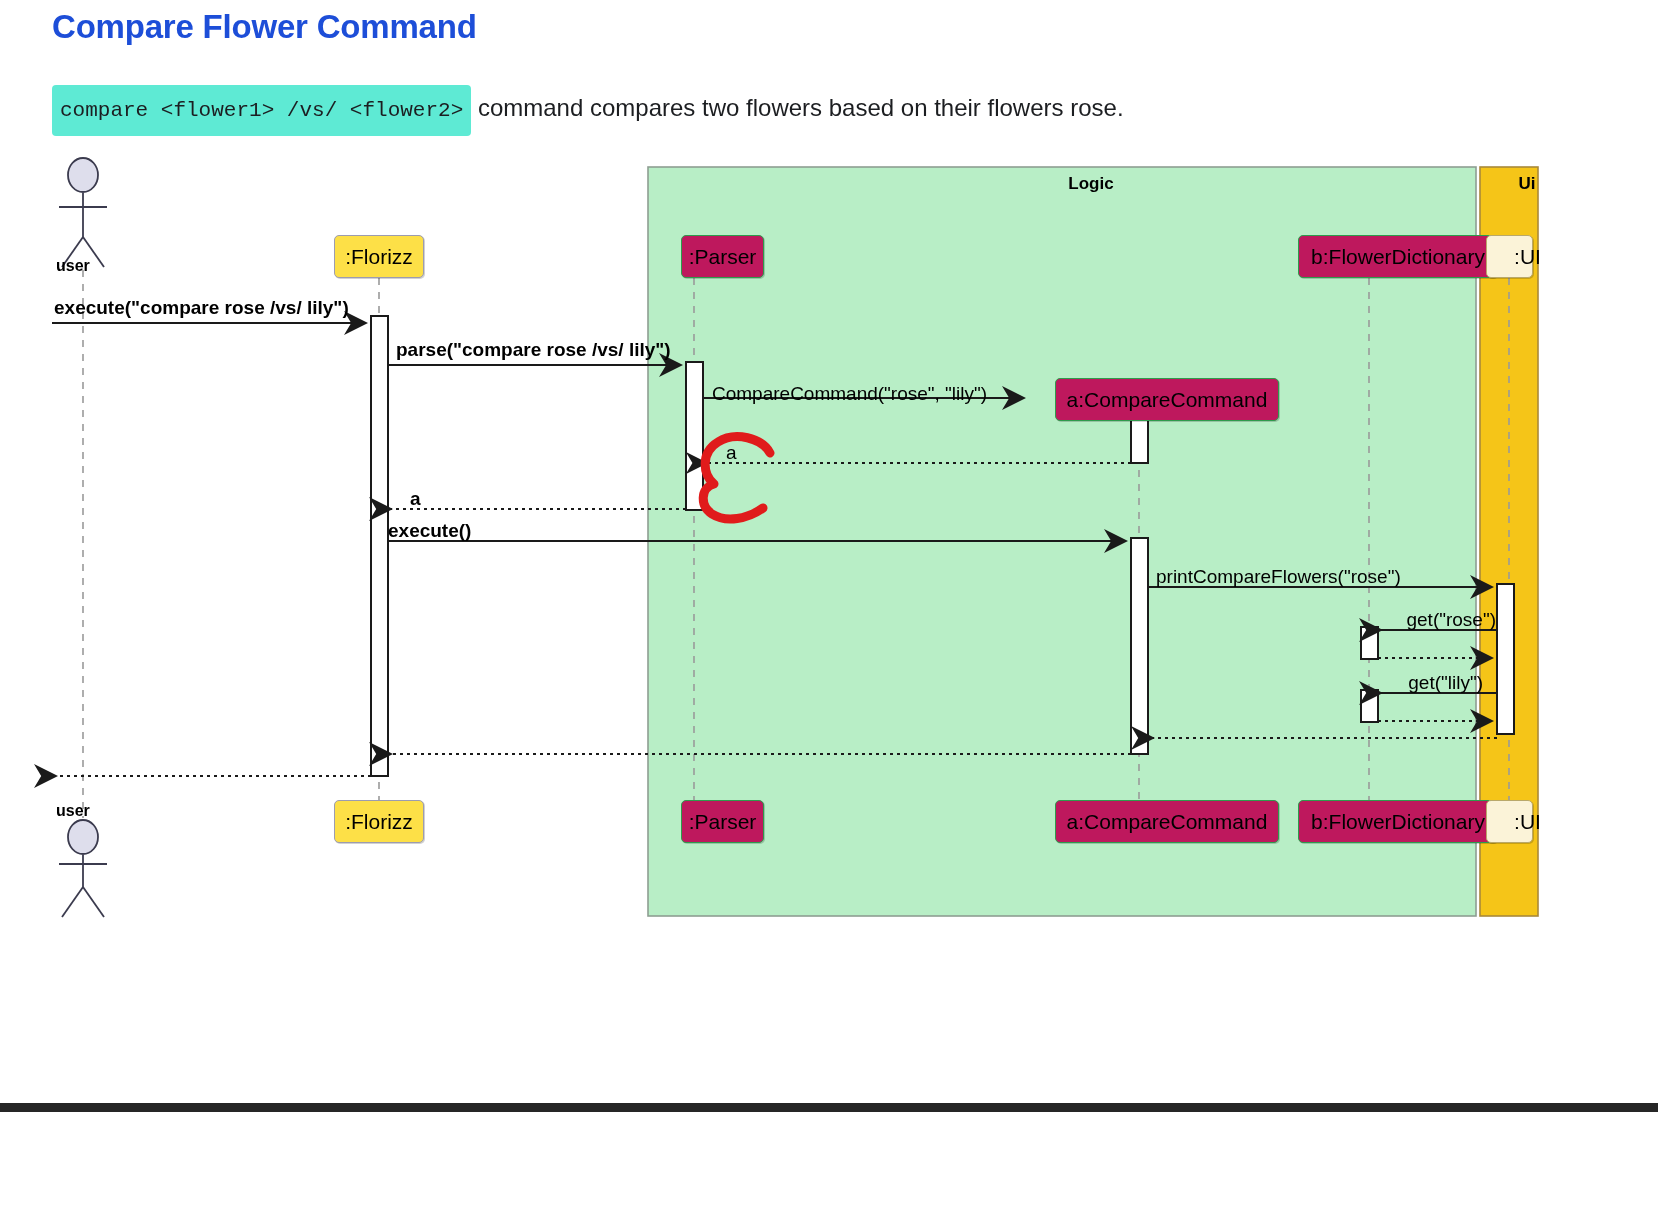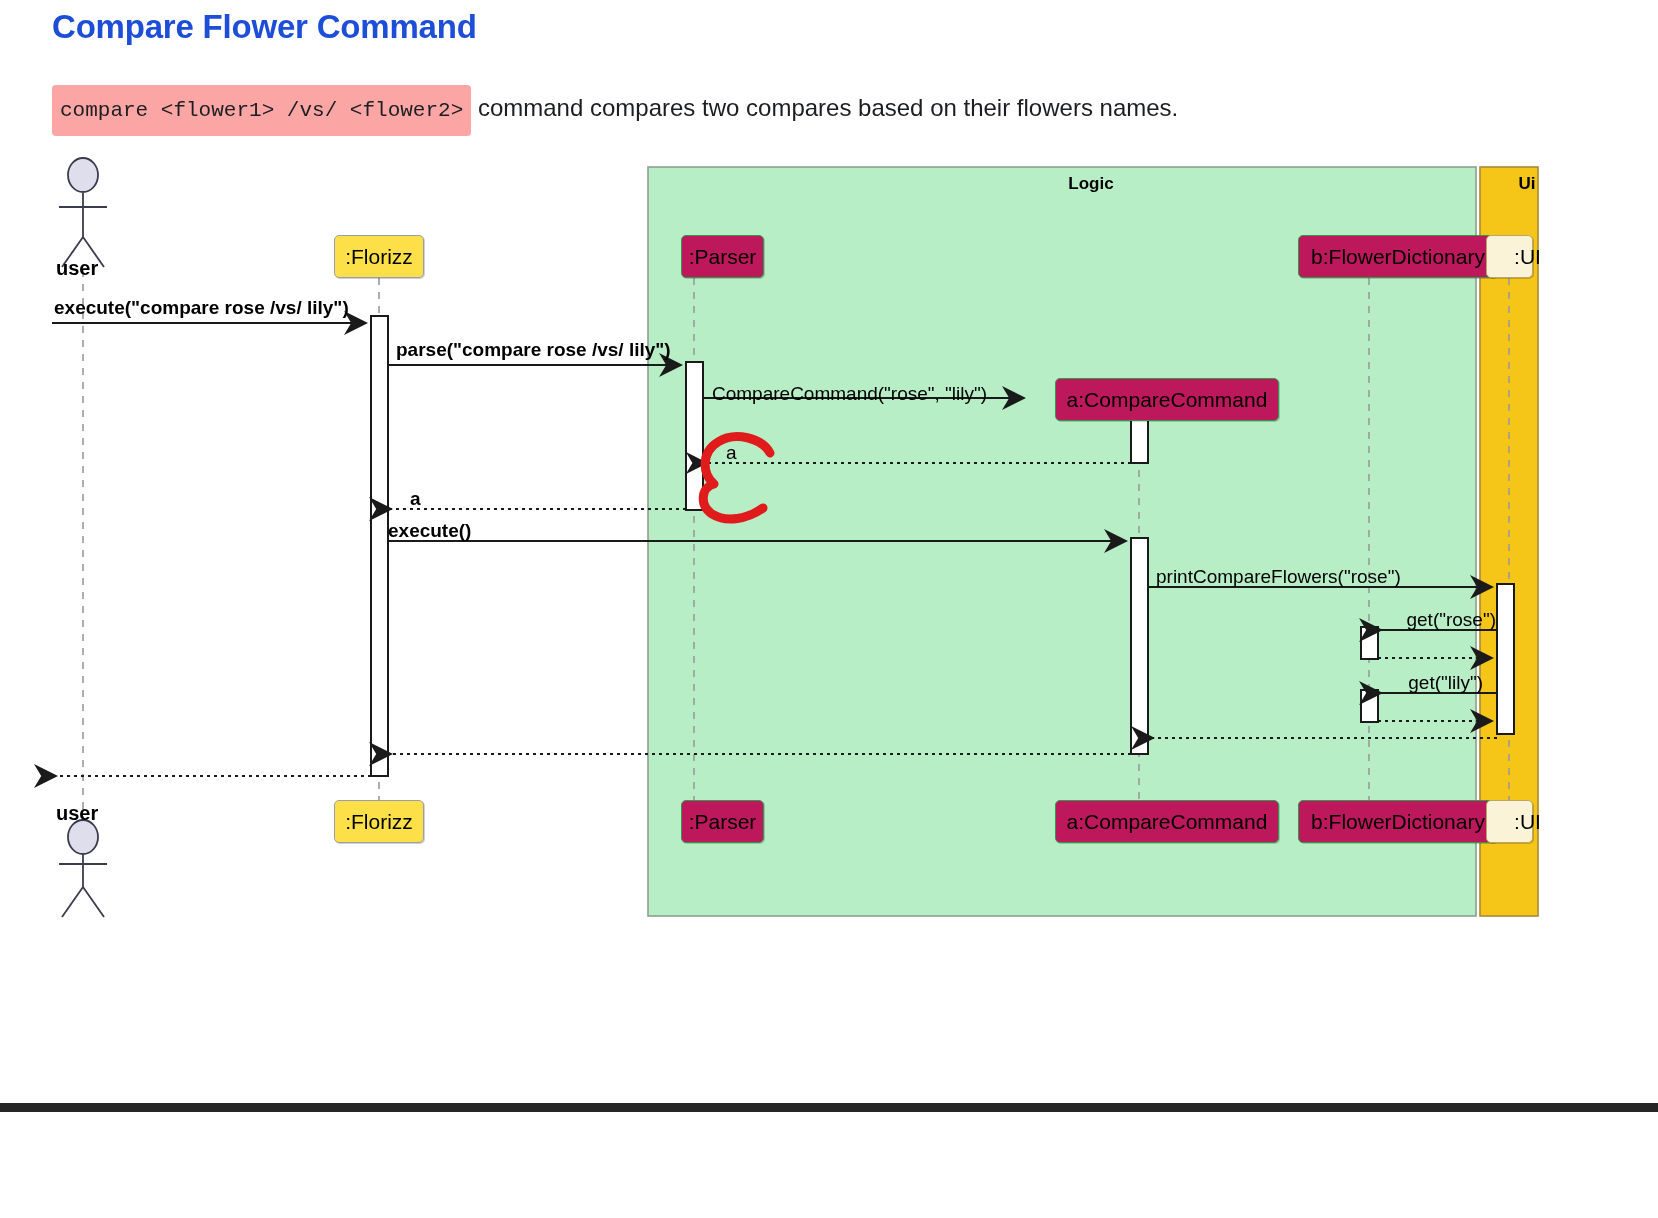--- a/index.html
+++ b/index.html
@@ -33,21 +33,21 @@
     left: 52px;
     top: 88px;
     font-size: 24px;
     line-height: 40px;
     white-space: nowrap;
     color: #1c1e21;
   }
   #intro-line .code {
     font-family: "Liberation Mono", monospace;
     font-size: 21px;
-    background: #fca5a5;
+    background: #5eead4;
     border-radius: 4px;
     padding: 14px 8px;
     color: #1c1e21;
   }
 
   
   #diagram {
     position: absolute;
     left: 0;
     top: 150px;
@@ -95,21 +95,21 @@
     font-weight: 700;
     color: #000000;
     text-align: center;
     white-space: nowrap;
     margin-left: 29px;
   }
 
   
   .actor-label {
     position: absolute;
-    font-size: 20px;
+    font-size: 16px;
     font-weight: 700;
     color: #000000;
     white-space: nowrap;
   }
 
   
   .msg {
     position: absolute;
     font-size: 19px;
     color: #000000;
@@ -131,21 +131,21 @@
     width: 1658px;
     height: 9px;
     background: #262626;
   }
 </style>
 </head>
 <body>
 
 <div id="page-title">Compare Flower Command</div>
 
-<div id="intro-line"><span class="code">compare &lt;flower1&gt; /vs/ &lt;flower2&gt;</span><span> command compares two compares based on their flowers names.</span></div>
+<div id="intro-line"><span class="code">compare &lt;flower1&gt; /vs/ &lt;flower2&gt;</span><span> command compares two flowers based on their flowers rose.</span></div>
 
 <div id="diagram">
 
   <svg width="1658" height="800" viewBox="0 0 1658 800" xmlns="http://www.w3.org/2000/svg">
     <defs>
       <marker id="arrOpenR" viewBox="0 0 12 12" refX="11" refY="6" markerWidth="12" markerHeight="12" orient="auto">
         <path d="M0,0 L12,6 L0,12 L3.6,6 Z" fill="#1a1a1a"></path>
       </marker>
       <marker id="arrOpenL" viewBox="0 0 12 12" refX="1" refY="6" markerWidth="12" markerHeight="12" orient="auto">
         <path d="M12,0 L0,6 L12,12 L8.4,6 Z" fill="#1a1a1a"></path>

